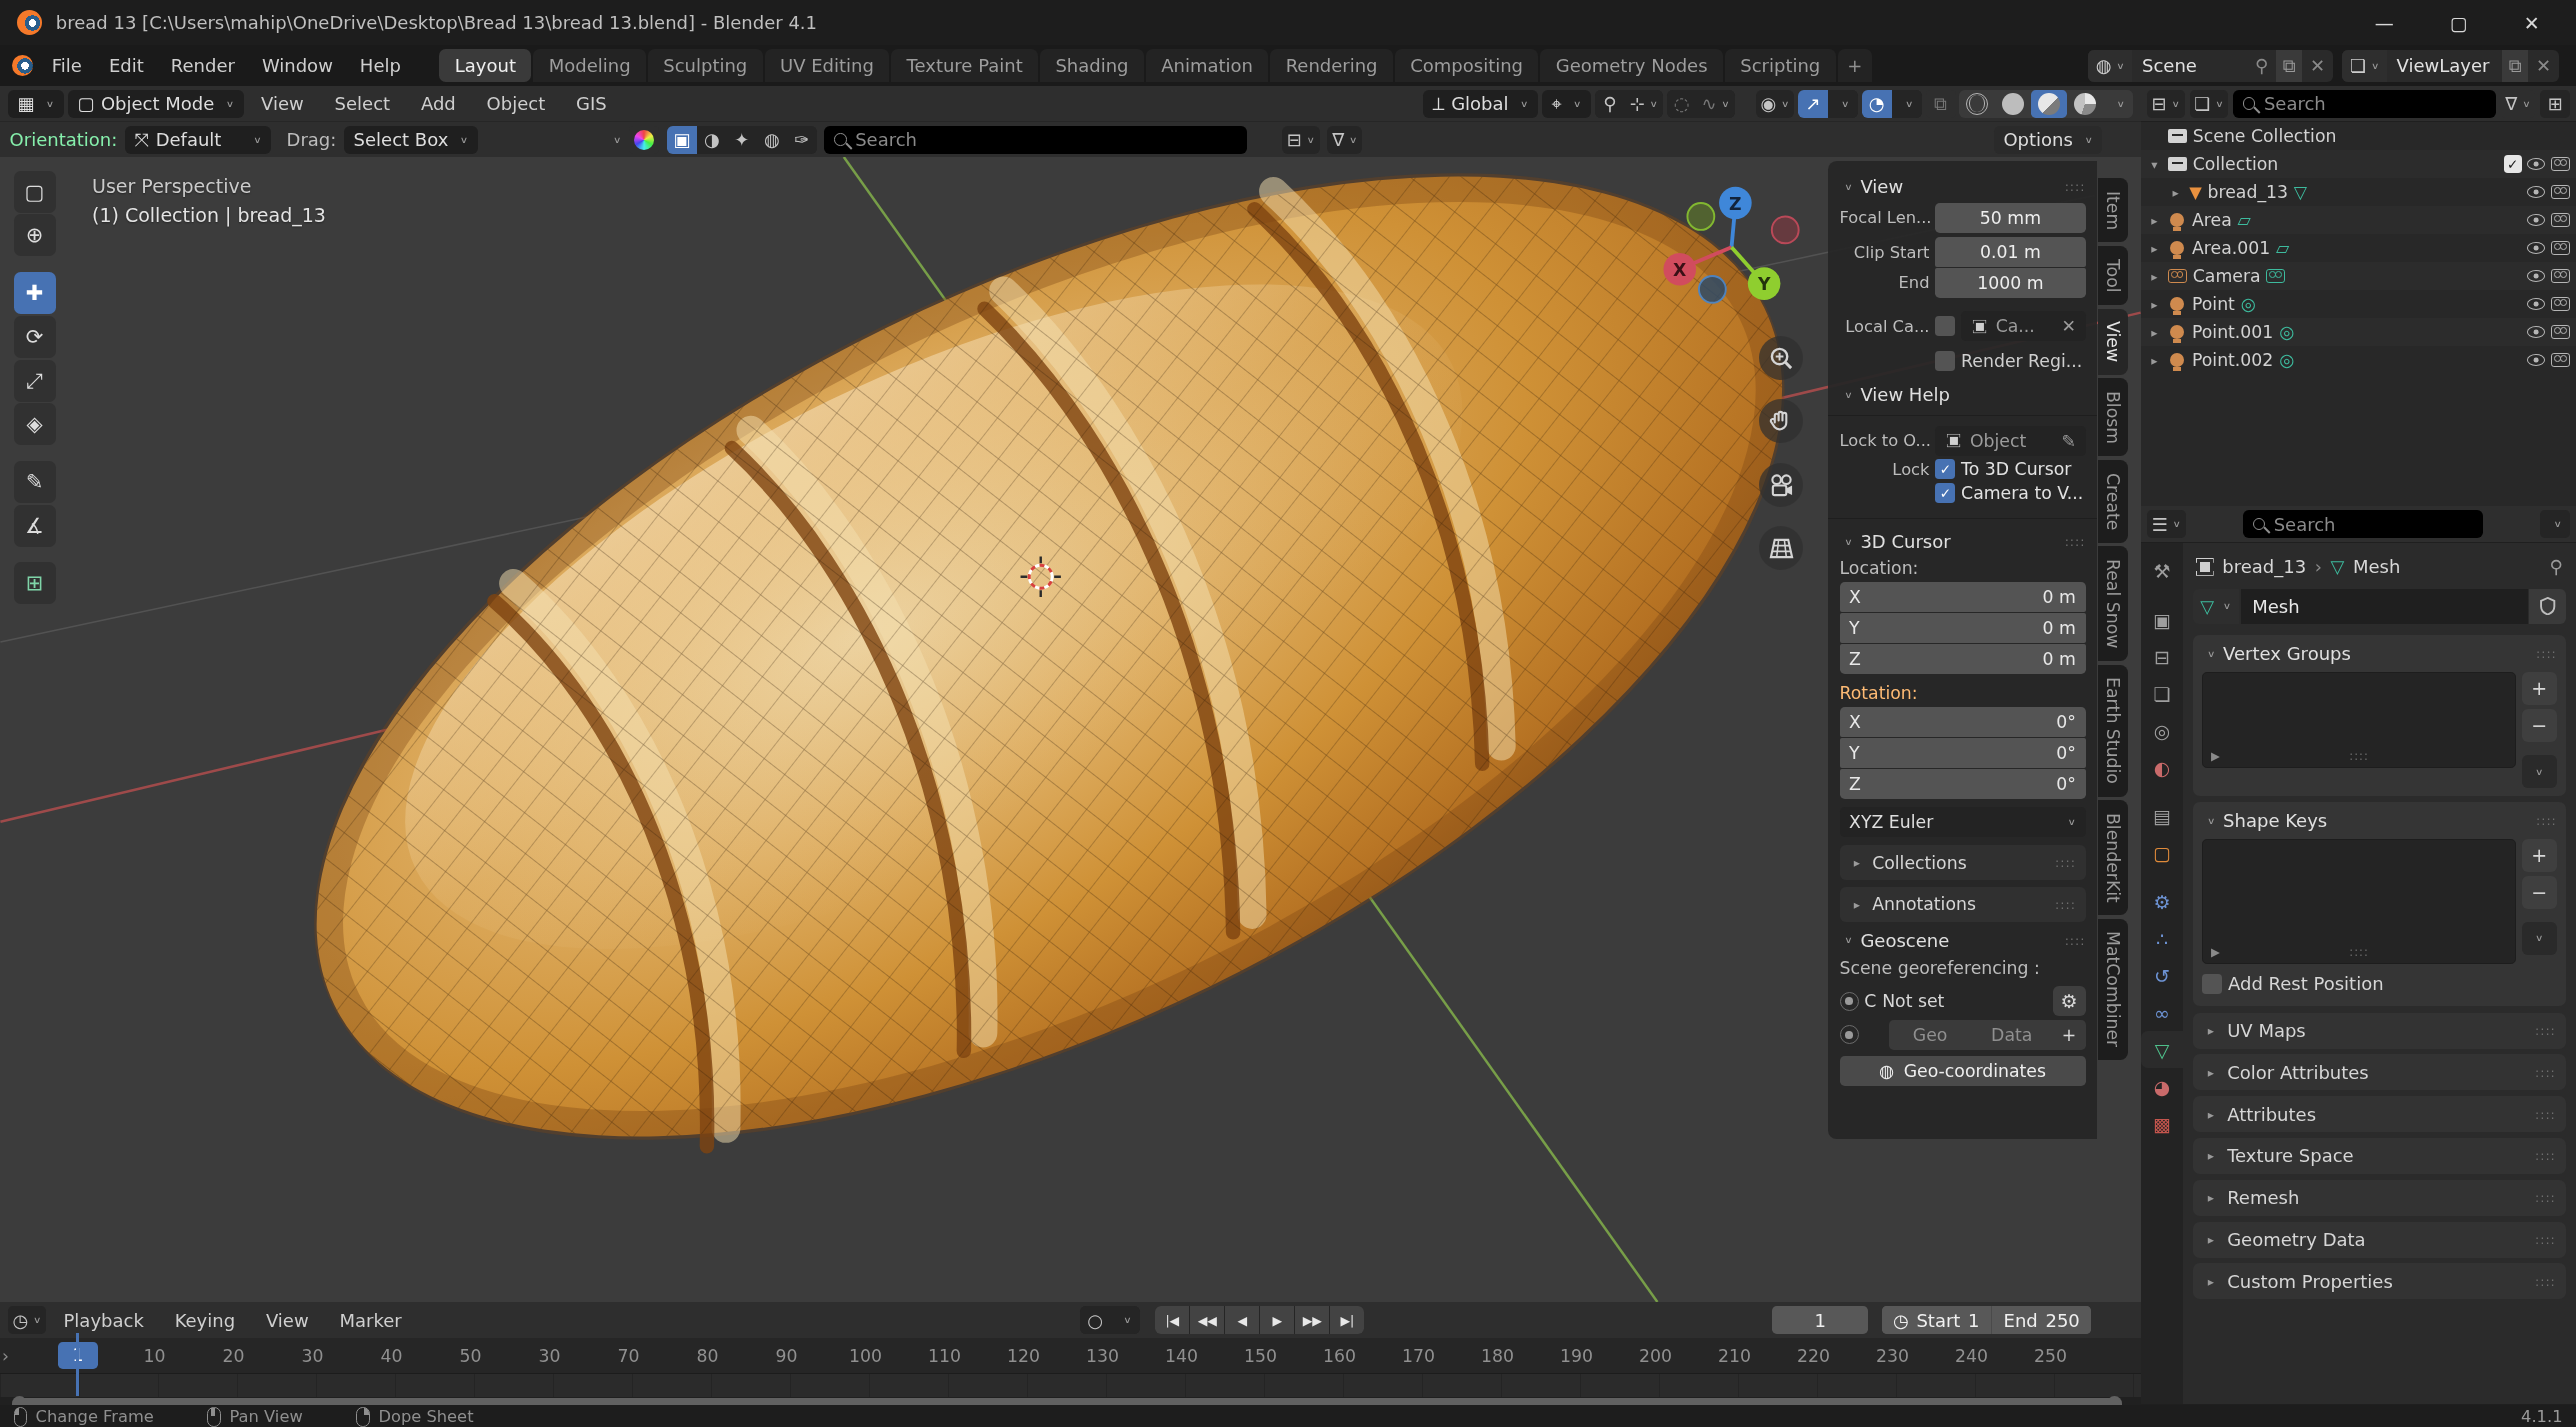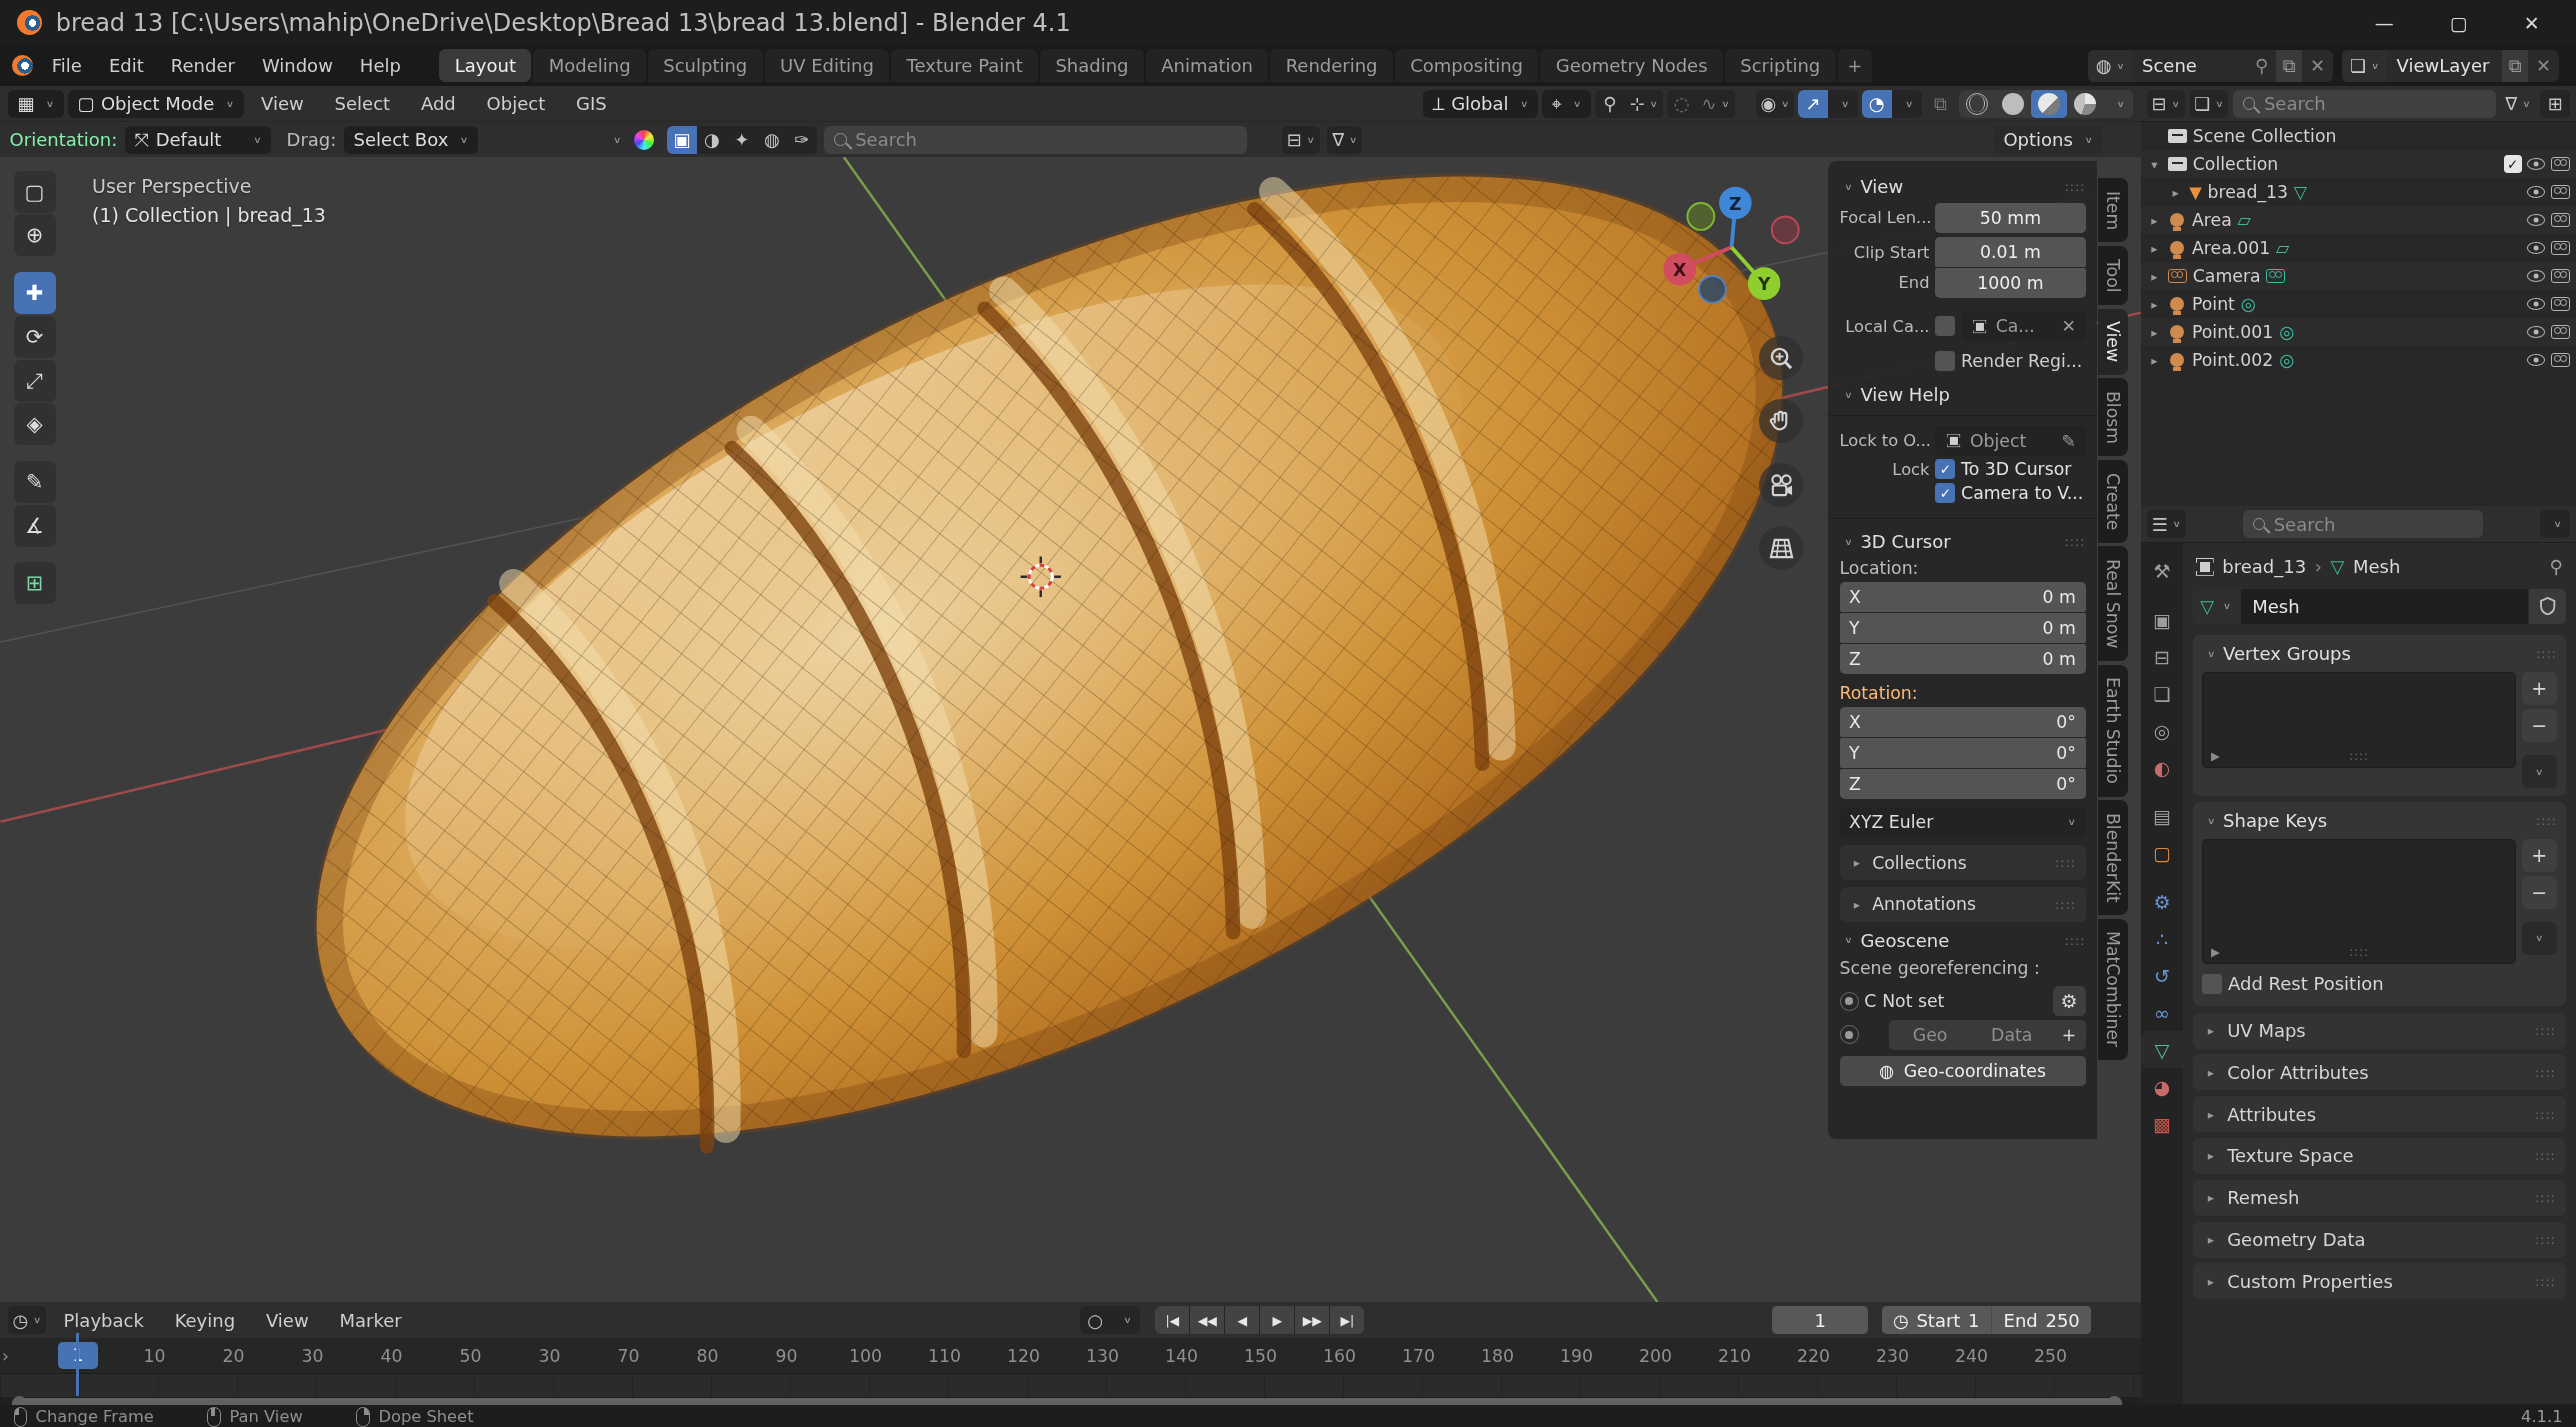--- a/index.html
+++ b/index.html
@@ -4,21 +4,21 @@
 <style>
 *{margin:0;padding:0;box-sizing:border-box}
 body{width:2576px;height:1428px;background:#1f1f1f;font-family:"DejaVu Sans",sans-serif;
  color:#c9c9c9;font-size:18px;overflow:hidden;position:relative}
 .flex{display:flex;align-items:center}
 .sp{flex:1}
 .caret{font-size:11.5px;color:#9a9a9a;margin-left:4.8px;transform:scaleY(.8)}
 
 .titlebar{position:absolute;left:0;top:0;width:2576px;height:45px;background:#1d1d1d;display:flex;align-items:center;padding:0 17.3px;gap:13.5px}
 .blogo{width:25px;height:25px;border-radius:50%;background:radial-gradient(circle at 62% 52%,#fff 0 3.8px,#2a5e8c 3.8px 7.7px,#f5792a 7.7px);flex:0 0 auto}
-.wtitle{color:#bfbfbf;font-size:24px}
+.wtitle{color:#bfbfbf;font-size:18px}
 .wbtns{margin-left:auto;display:flex;gap:56px;padding-right:19px;color:#d8d8d8;font-size:19px}
 
 .menubar{position:absolute;left:0;top:45px;width:2576px;height:41px;background:#1a1a1a;display:flex;align-items:center;padding:0 11.5px}
 .menu-item{padding:4.8px 13.5px;border-radius:4.8px;color:#cfcfcf}
 .wtab{padding:5.8px 15.4px;border-radius:6.7px 6.7px 0 0;background:#232323;color:#9d9d9d;margin-right:1.9px;white-space:nowrap}
 .wtab.active{background:#3a3a3a;color:#efefef;border-radius:6.7px}
 .wtab.add{background:#232323;color:#8f8f8f;padding:5.8px 9.6px}
 .idsel{display:flex;align-items:center;background:#2a2a2a;border-radius:5.8px;height:32px;margin-left:9.6px;overflow:hidden}
 .idsel .ic{padding:0 7.7px;background:#2e2e2e;height:100%;display:flex;align-items:center;color:#cdcdcd}
 .idsel .val{padding:0 9.6px;min-width:115px;color:#e2e2e2}
@@ -27,21 +27,21 @@
 
 .hdr2{position:absolute;left:0;top:86px;width:2141px;height:36px;background:#2e2e2e;border-bottom:1px solid #262626;display:flex;align-items:center;padding:0 7.7px;gap:3.8px}
 .hdr3{position:absolute;left:0;top:122px;width:2141px;height:35px;background:#2e2e2e;display:flex;align-items:center;padding:0 9.6px;gap:7.7px}
 .chip{background:#1f1f1f;border-radius:5.8px;height:28px;display:flex;align-items:center;padding:0 9.6px;gap:6.7px;color:#dedede}
 .hbtn{height:28px;min-width:30px;border-radius:4.8px;display:flex;align-items:center;justify-content:center;color:#c4c4c4;padding:0 4.8px;background:#2e2e2e}
 .hbtn.dark{background:#252525}
 .hbtn.blue{background:#4772b3;color:#fff}
 .hbtn.dim{color:#777}
 .grp{display:flex;background:#252525;border-radius:5.8px;overflow:hidden}
 .grp .hbtn{border-radius:0}
-.srch{background:#404040;border-radius:5.8px;height:28px;display:flex;align-items:center;gap:8.6px;padding:0 9.6px;color:#8a8a8a}
+.srch{background:#000000;border-radius:5.8px;height:28px;display:flex;align-items:center;gap:8.6px;padding:0 9.6px;color:#8a8a8a}
 .mag{width:12.5px;height:12.5px;border:1.9px solid #8f8f8f;border-radius:50%;position:relative;flex:0 0 auto}
 .mag::after{content:'';position:absolute;width:7.7px;height:1.9px;background:#8f8f8f;transform:rotate(45deg);right:-6.7px;bottom:-1.9px}
 .sphere{width:22px;height:22px;border-radius:50%;background:#bdbdbd}
 .sphere.wire{background:transparent;border:1.9px solid #b5b5b5;position:relative}
 .sphere.wire::after{content:'';position:absolute;inset:1.9px;border-radius:50%;border-left:1.4px solid #b5b5b5;border-right:1.4px solid #b5b5b5}
 .sphere.half{background:linear-gradient(135deg,#e8e8e8 55%,#7b7b7b 55%)}
 .sphere.rend{background:conic-gradient(#e8e8e8 0 90deg,#8a8a8a 90deg 200deg,#c2c2c2 200deg)}
 .shadebtn{width:36px;height:28px;display:flex;align-items:center;justify-content:center}
 .shadebtn.sel{background:#4772b3;border-radius:4.8px}
 

